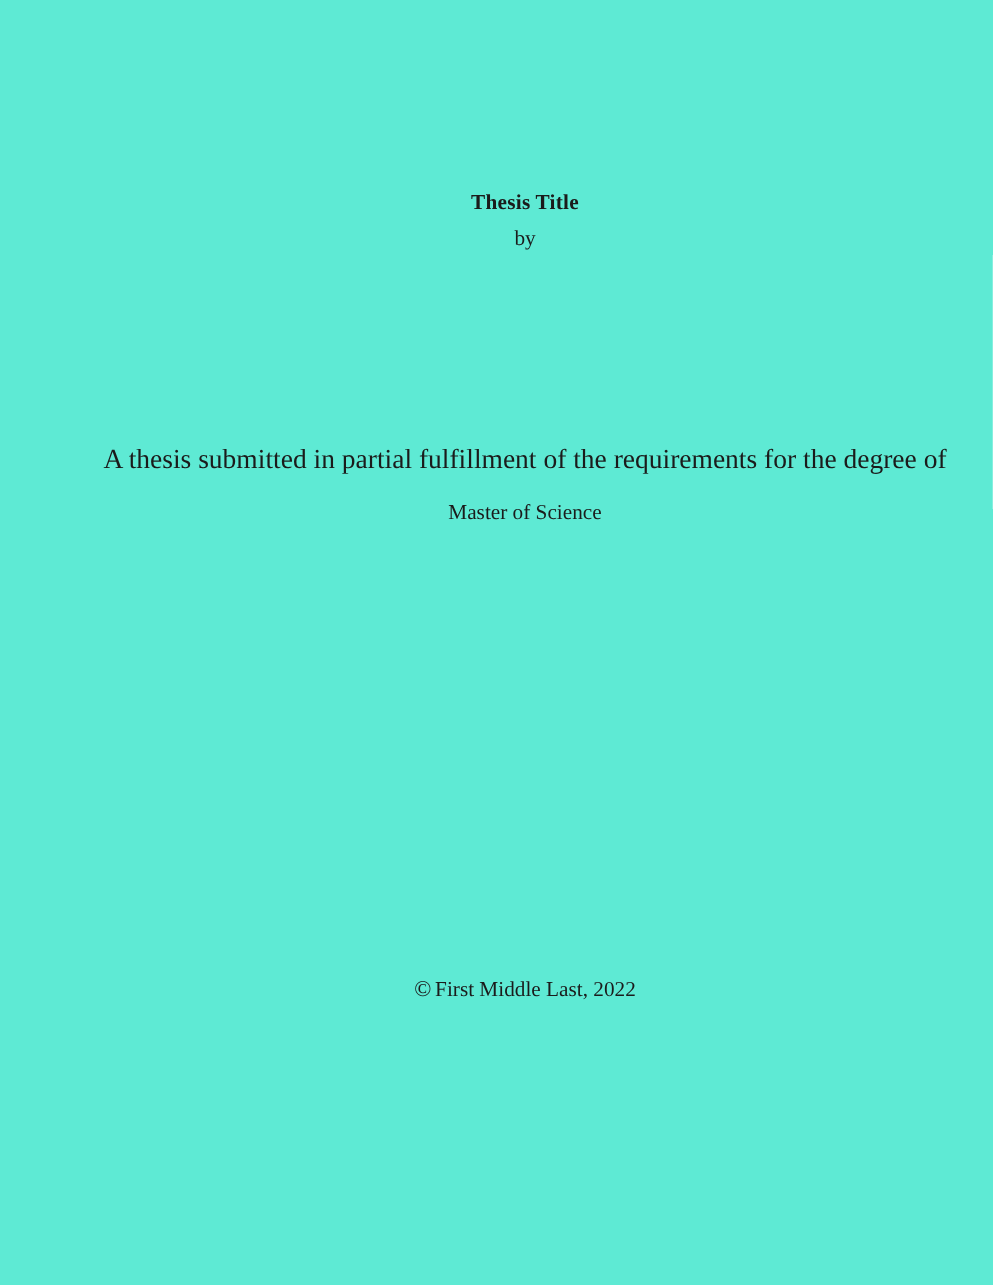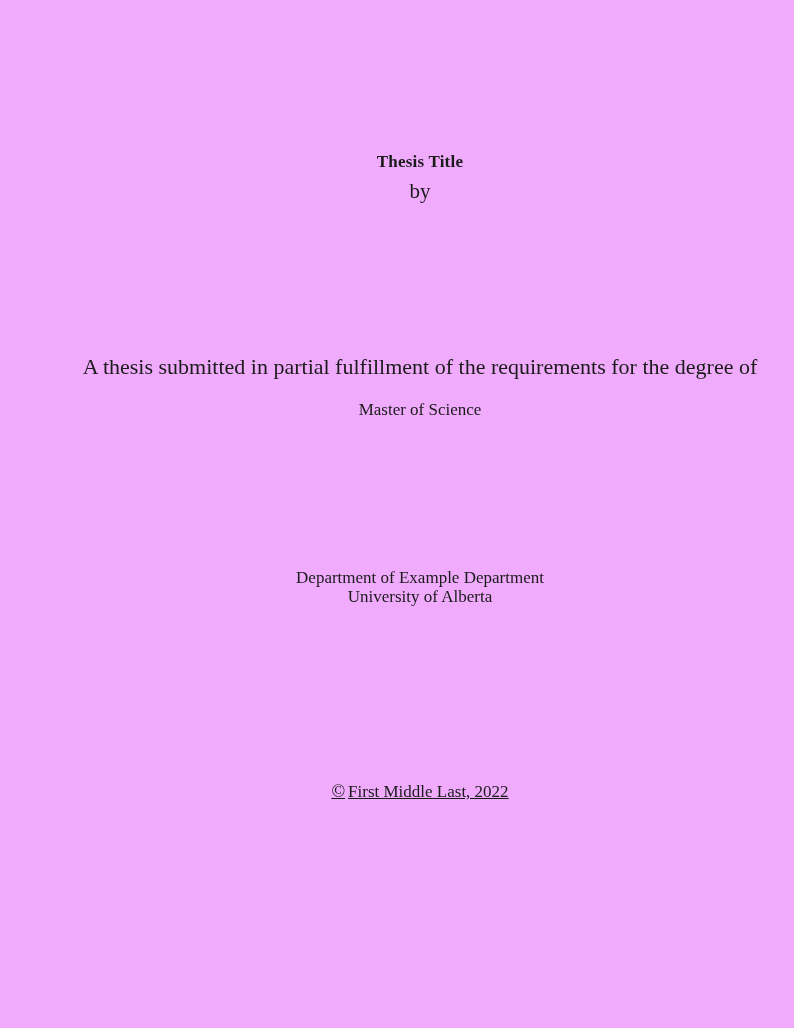--- a/index.html
+++ b/index.html
@@ -13,38 +13,38 @@
     position: relative;
     overflow: hidden;
     font-family: "Liberation Serif", "DejaVu Serif", serif;
     color: #1b1b1b;
   }
   .page {
     position: absolute;
     top: 0; left: 0;
     width: 794px;
     height: 1028px;
-    background: #f0abfc;
+    background: #5eead4;
   }
   
   .textblock {
     position: absolute;
     left: 70px;
     width: 700px;
     text-align: center;
   }
   .title-block { top: 152px; }
   .title-line {
     font-weight: bold;
     font-size: 17px;
     line-height: 20px;
     letter-spacing: 0.2px;
   }
   .byline-line {
-    font-size: 21px;
+    font-size: 17px;
     line-height: 20px;
     margin-top: 9px;
   }
   .author-line {
     font-size: 17px;
     line-height: 20px;
     margin-top: 9px;
   }
   .statement-block { top: 357px; }
   .statement-line {
@@ -54,21 +54,21 @@
   .degree-line {
     font-size: 17px;
     line-height: 20px;
     margin-top: 23px;
   }
   .institution-block { top: 568px; }
   .institution-block div {
     font-size: 17px;
     line-height: 19px;
   }
-  .copyright-block { top: 781px; text-decoration: underline; }
+  .copyright-block { top: 781px; }
   .copyright-line {
     font-size: 17px;
     line-height: 20px;
   }
   .copyright-symbol {
     font-size: 18px;
     margin-right: 3px;
   }
 </style>
 </head>
@@ -79,24 +79,20 @@
   <div class="textblock title-block">
     <div class="title-line">Thesis Title</div>
     <div class="byline-line">by</div>
   </div>
 
   <div class="textblock statement-block">
     <div class="statement-line">A thesis submitted in partial fulfillment of the requirements for the degree of</div>
     <div class="degree-line">Master of Science</div>
   </div>
 
-  <div class="textblock institution-block">
-    <div>Department of Example Department</div>
-    <div>University of Alberta</div>
-  </div>
 
   <div class="textblock copyright-block">
     <div class="copyright-line">
       <span class="copyright-symbol">©</span><span>First Middle Last, 2022</span>
     </div>
   </div>
 
 </div>
 
 </body></html>

